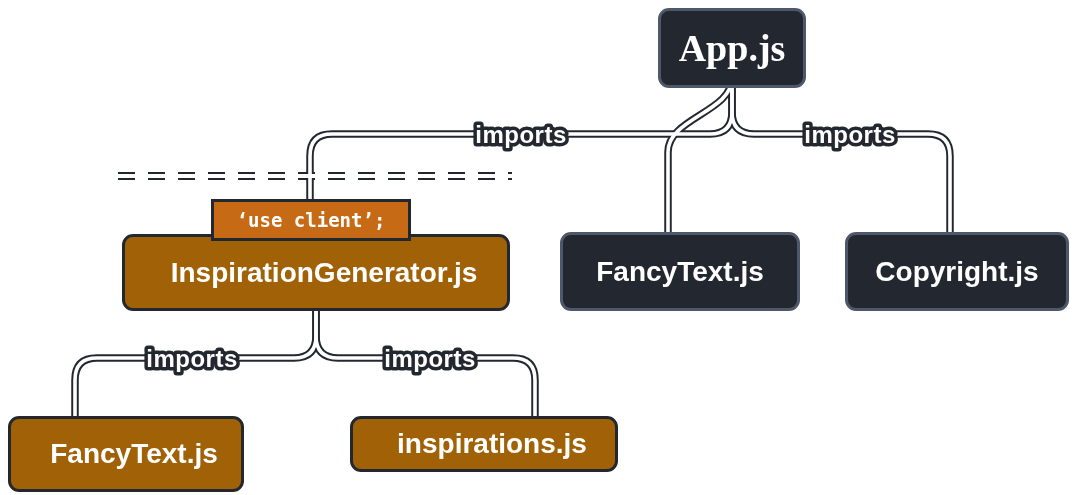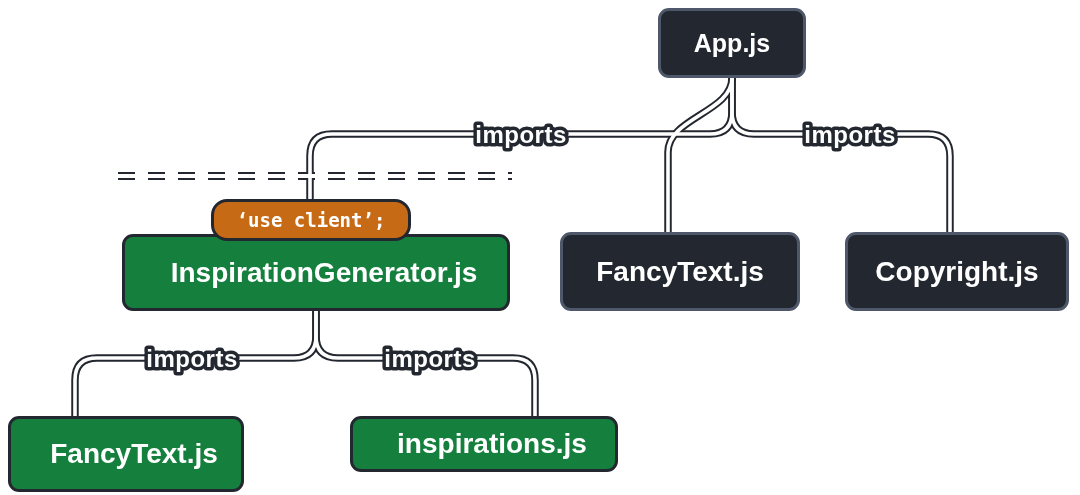--- a/index.html
+++ b/index.html
@@ -66,41 +66,41 @@
     font-weight: bold;
     font-size: 28px;
     z-index: 2;
     white-space: nowrap;
   }
   .node.server {
     background: #23272F;
     border: 3px solid #4E586A;
   }
   .node.client {
-    background: #15803d;
+    background: #a16207;
     border: 3px solid #23272F;
     padding-left: 16px;
   }
-  .node.app      { left: 658px; top: 8px;   width: 148px; height: 70px; font-size: 25px; }
+  .node.app      { left: 658px; top: 8px;   width: 148px; height: 80px; font-size: 38px; font-family: Liberation Serif, serif; }
   .node.fts      { left: 560px; top: 232px; width: 240px; height: 79px; }
   .node.cop      { left: 845px; top: 232px; width: 224px; height: 79px; }
   .node.insp-gen { left: 122px; top: 234px; width: 388px; height: 77px; }
   .node.ftc      { left: 8px;   top: 416px; width: 236px; height: 76px; }
   .node.insps    { left: 350px; top: 416px; width: 268px; height: 56px; }
   .directive-tag {
     position: absolute;
     left: 211px; top: 199px;
     width: 200px; height: 42px;
     box-sizing: border-box;
     display: flex;
     align-items: center;
     justify-content: center;
     background: #C76A15;
     border: 3px solid #23272F;
-    border-radius: 16px;
+    border-radius: 0;
     color: #ffffff;
     font-family: "DejaVu Sans Mono", monospace;
     font-weight: bold;
     font-size: 19px;
     z-index: 3;
     white-space: nowrap;
   }
 </style>
 </head>
 <body>

